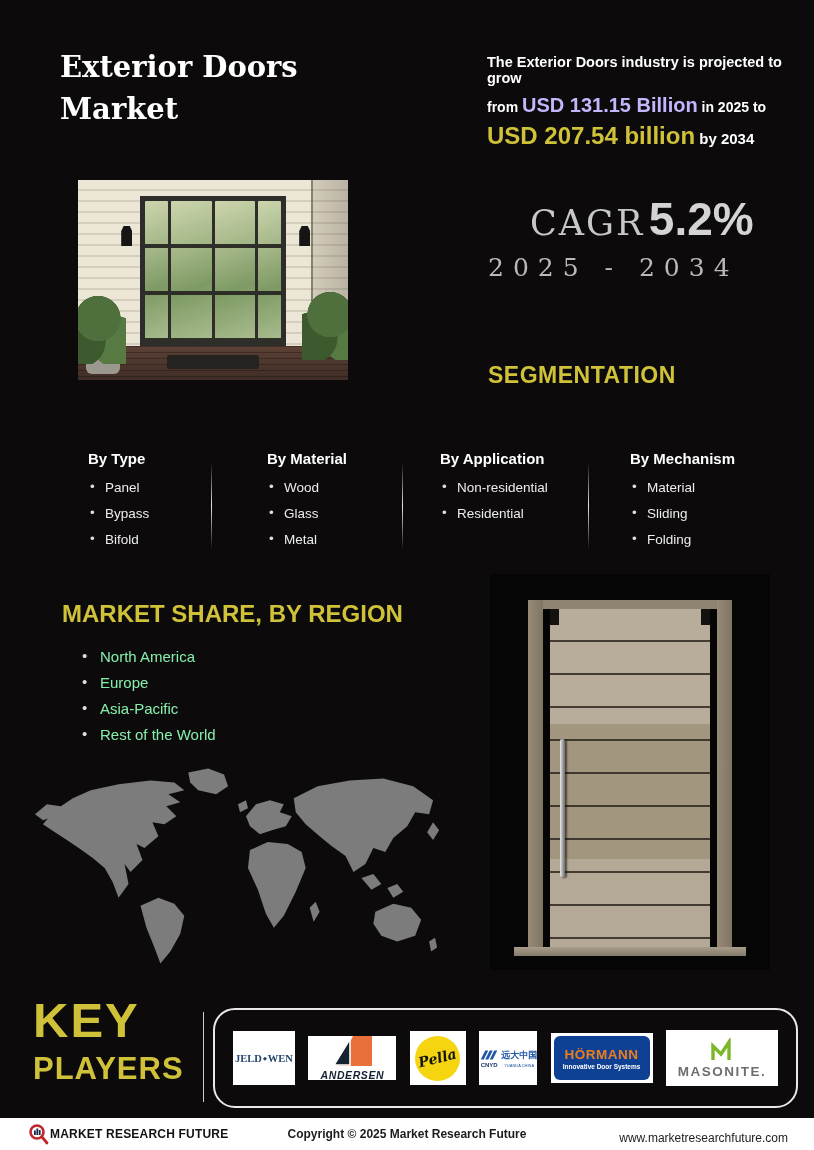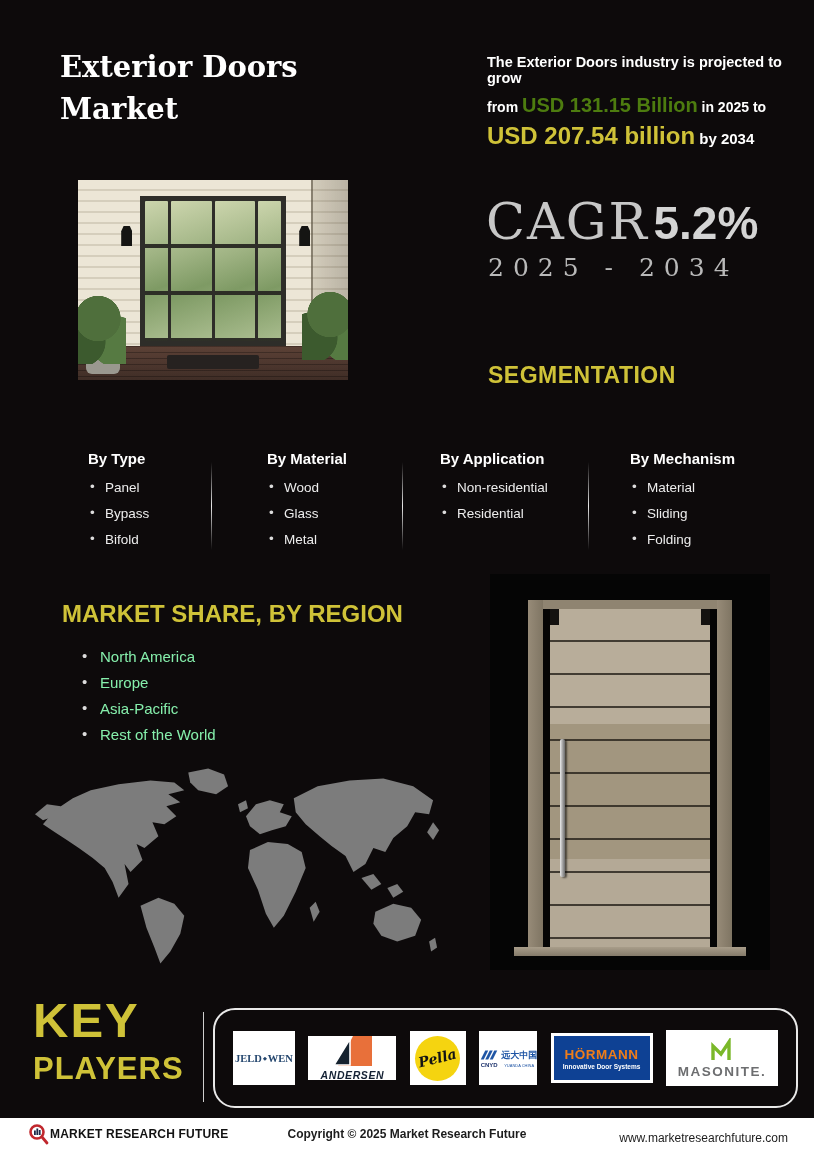--- a/index.html
+++ b/index.html
@@ -7,26 +7,26 @@
           font-family:"Liberation Sans",sans-serif;overflow:hidden;}
 
   
   .title{position:absolute;left:60px;top:46px;color:#fff;
          font-family:"DejaVu Serif",serif;font-weight:700;
          font-size:29px;line-height:1.45;}
   .proj{position:absolute;left:487px;top:54px;width:315px;color:#fff;}
   .proj .l1{font-size:14.5px;font-weight:700;}
   .proj .l2{margin-top:8px;font-size:14px;font-weight:700;}
   .proj .l3{margin-top:5px;font-size:15px;font-weight:700;}
-  .proj .gold-sm{font-size:20px;font-weight:700;color:#4d7c0f;}
+  .proj .gold-sm{font-size:20px;font-weight:700;color:#c4b5fd;}
   .proj .gold-lg{font-size:24px;font-weight:700;color:#cfc238;}
 
   
   .cagr{position:absolute;left:486px;top:192px;white-space:nowrap;}
-  .cagr .word{font-family:"DejaVu Serif",serif;font-size:51px;color:#c7c7c7;letter-spacing:2px;}
+  .cagr .word{font-family:"DejaVu Serif",serif;font-size:35px;color:#c7c7c7;letter-spacing:2px;margin-left:44px;}
   .cagr .num{font-family:"Liberation Sans",sans-serif;font-weight:700;font-size:46px;color:#d4d4d4;}
   .period{position:absolute;left:488px;top:253px;font-family:"DejaVu Serif",serif;
           font-size:25px;letter-spacing:9px;color:#b9b9b9;}
 
   .seg-head{position:absolute;left:488px;top:362px;font-size:23px;font-weight:700;
             color:#cfc238;letter-spacing:.5px;}
 
   
   .photo{position:absolute;left:78px;top:180px;width:270px;height:200px;overflow:hidden;background:#e9e3d3;}
   .ph-wall{position:absolute;inset:0 0 17% 0;
@@ -118,21 +118,21 @@
   .pella-script{font-family:"DejaVu Serif",serif;font-style:italic;font-weight:700;font-size:14px;
       color:#141414;transform:rotate(-14deg);}
   .lg-cnyd{width:58px;height:54px;}
   .cnyd-row{display:flex;align-items:flex-start;gap:2px;}
   .cnyd-col{display:flex;flex-direction:column;align-items:center;}
   .cnyd-cn{font-size:9px;font-weight:700;color:#1f55a5;white-space:nowrap;}
   .cnyd-sub{font-size:4px;color:#1f55a5;white-space:nowrap;margin-top:1px;}
   .cnyd-abbr{font-size:6px;font-weight:700;color:#1f356e;margin-top:1px;}
   .lg-hormann{width:102px;height:50px;padding:3px;box-sizing:border-box;}
   .hor-inner{width:100%;height:100%;background:#0e4194;display:flex;flex-direction:column;
-             align-items:center;justify-content:center;}
+             align-items:center;justify-content:center;border-radius:6px;}
   .hor-name{font-size:13.5px;font-weight:700;color:#ef7d1a;letter-spacing:.5px;}
   .hor-sub{font-size:6.5px;font-weight:700;color:#fff;margin-top:1px;white-space:nowrap;}
   .lg-masonite{width:112px;height:56px;}
   .mas-text{font-size:13.5px;font-weight:700;color:#6d6e70;letter-spacing:1.5px;margin-top:2px;}
 
   
   .footer{position:absolute;left:0;top:1118px;width:814px;height:32px;background:#ffffff;}
   .f-brand{position:absolute;left:28px;top:0;height:32px;display:flex;align-items:center;gap:0;}
   .f-brand-text{font-size:12px;font-weight:700;color:#121212;letter-spacing:.2px;}
   .f-copy{position:absolute;left:0;width:100%;top:0;height:32px;display:flex;align-items:center;

